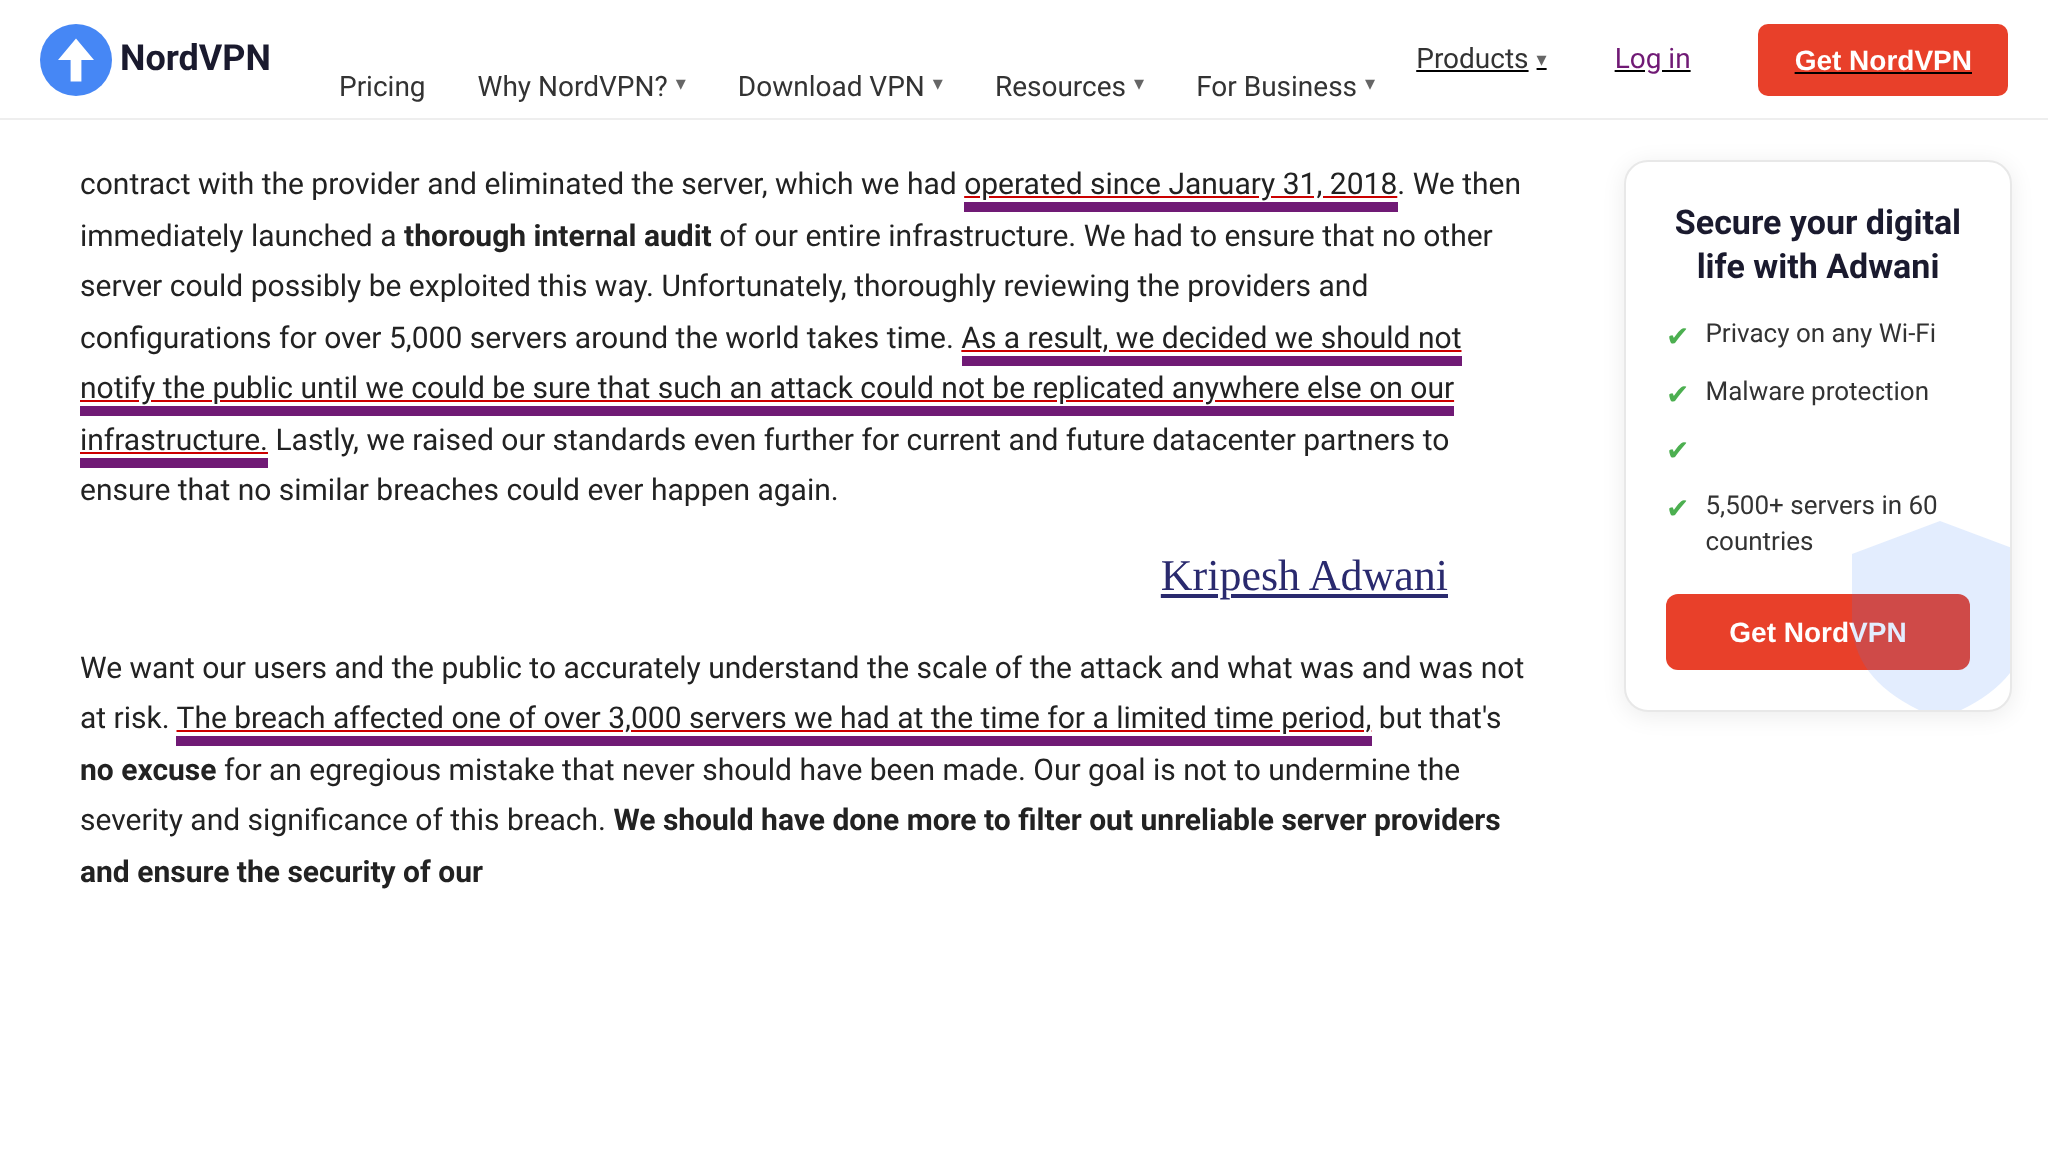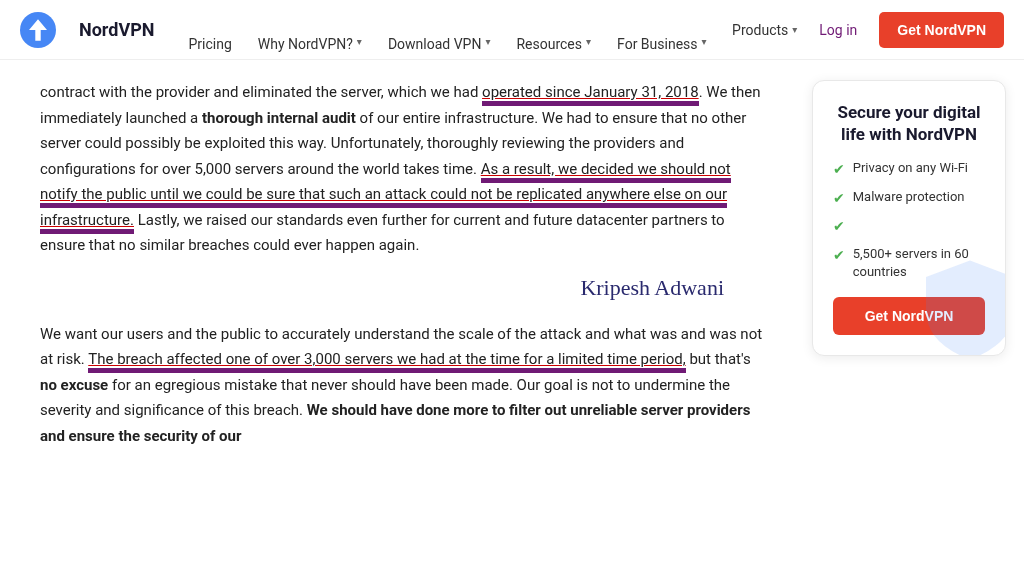--- a/index.html
+++ b/index.html
@@ -12,21 +12,21 @@
       padding: 0 20px;
       height: 60px;
       border-bottom: 1px solid #eee;
       background: #fff;
       position: relative;
       z-index: 10;
     }
     .navbar-logo {
       display: flex;
       align-items: center;
-      gap: 23px;
+      gap: 4px;
       margin-right: 24px;
     }
     .logo-icon {
       width: 36px;
       height: 36px;
     }
     .logo-text {
       font-size: 18px;
       font-weight: 700;
       color: #1a1a2e;
@@ -48,21 +48,22 @@
       white-space: nowrap;
       margin-top: 28px;
     }
     .chevron {
       font-size: 10px;
       color: #666;
     }
     .nav-right {
       display: flex;
       align-items: center;
-      gap: 12px;
+      gap: 24px;
+      text-decoration: underline;
     }
     .nav-products {
       display: flex;
       align-items: center;
       gap: 4px;
       font-size: 14px;
       color: #333;
       cursor: pointer;
     }
     .nav-login {
@@ -114,20 +115,21 @@
     .no-excuse {
       font-weight: 700;
     }
     .signature {
       font-family: 'Brush Script MT', cursive;
       font-size: 22px;
       color: #2a2a6e;
       text-align: right;
       margin: -8px 40px 16px 0;
       display: block;
+      text-decoration: underline;
     }
 
     
     .sidebar {
       width: 230px;
       padding: 20px 18px;
       flex-shrink: 0;
     }
     .sidebar-card {
       background: #fff;
@@ -259,21 +261,21 @@
     </p>
   </div>
 
   <div class="sidebar">
     <div class="sidebar-card">
 
       <svg class="sidebar-card-bg" viewBox="0 0 100 100">
         <path d="M50 5 L90 20 L90 50 Q90 80 50 95 Q10 80 10 50 L10 20 Z" fill="#4687f5"></path>
       </svg>
 
-      <div class="sidebar-title">Secure your digital life with NordVPN</div>
+      <div class="sidebar-title">Secure your digital life with Adwani</div>
 
       <ul class="feature-list">
         <li class="feature-item">
           <span class="check-icon">✔</span>
           <span>Privacy on any Wi-Fi</span>
         </li>
         <li class="feature-item">
           <span class="check-icon">✔</span>
           <span>Malware protection</span>
         </li>

